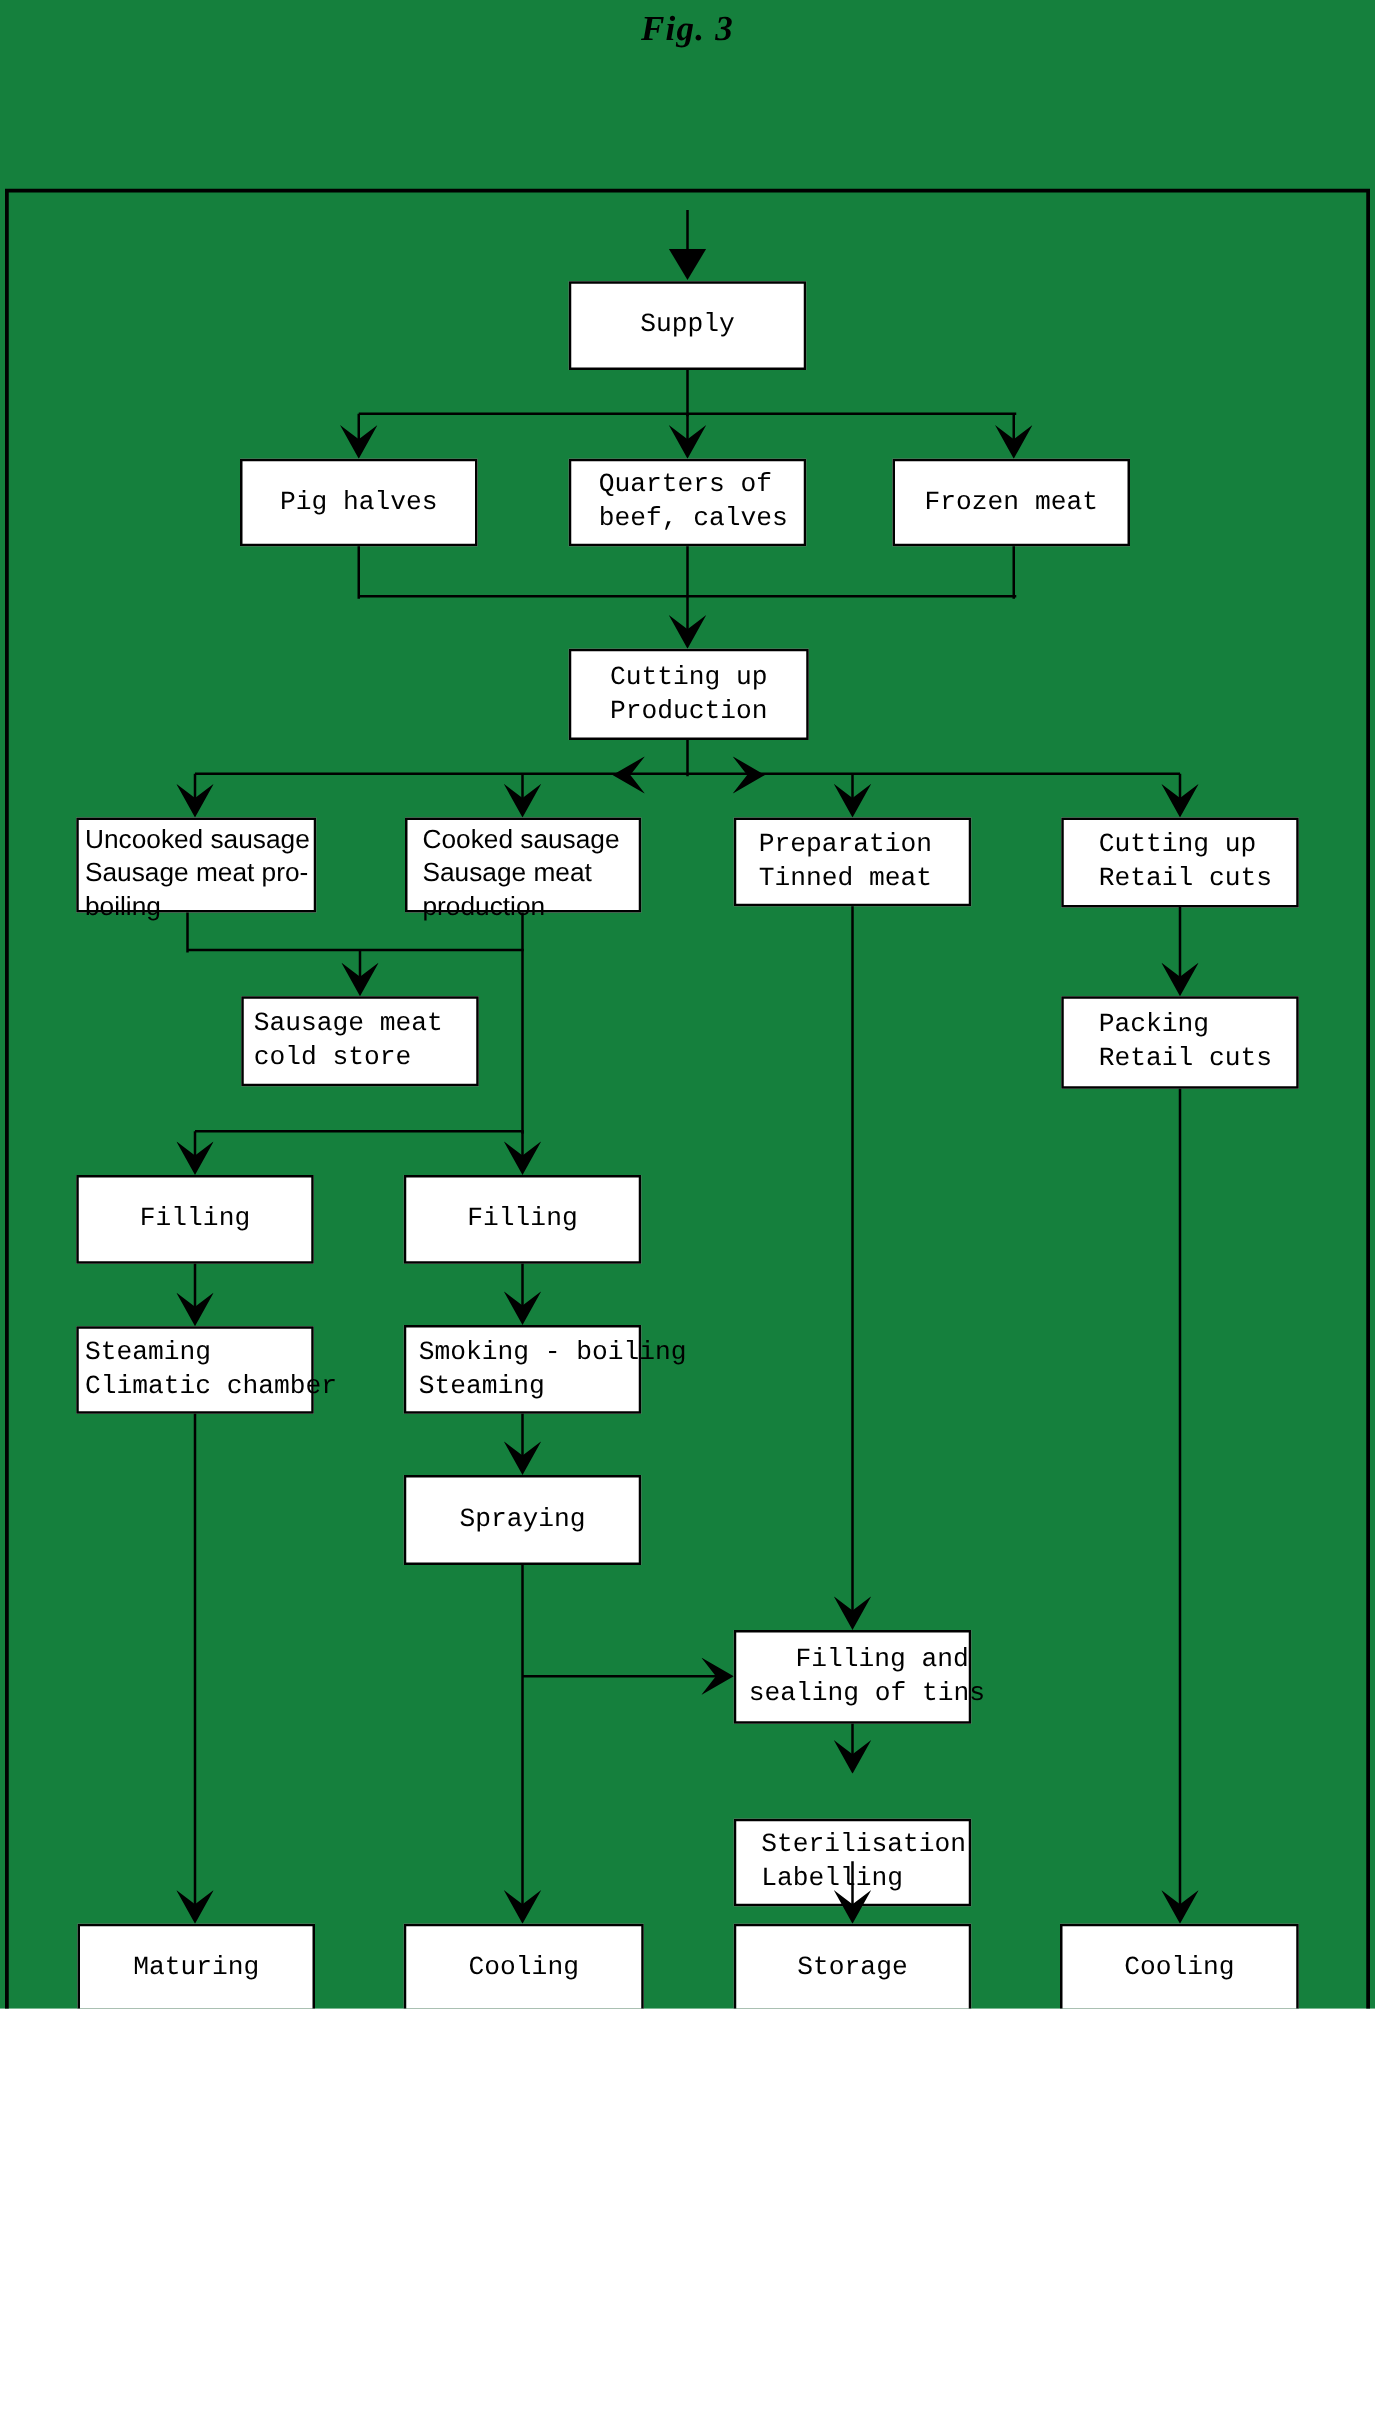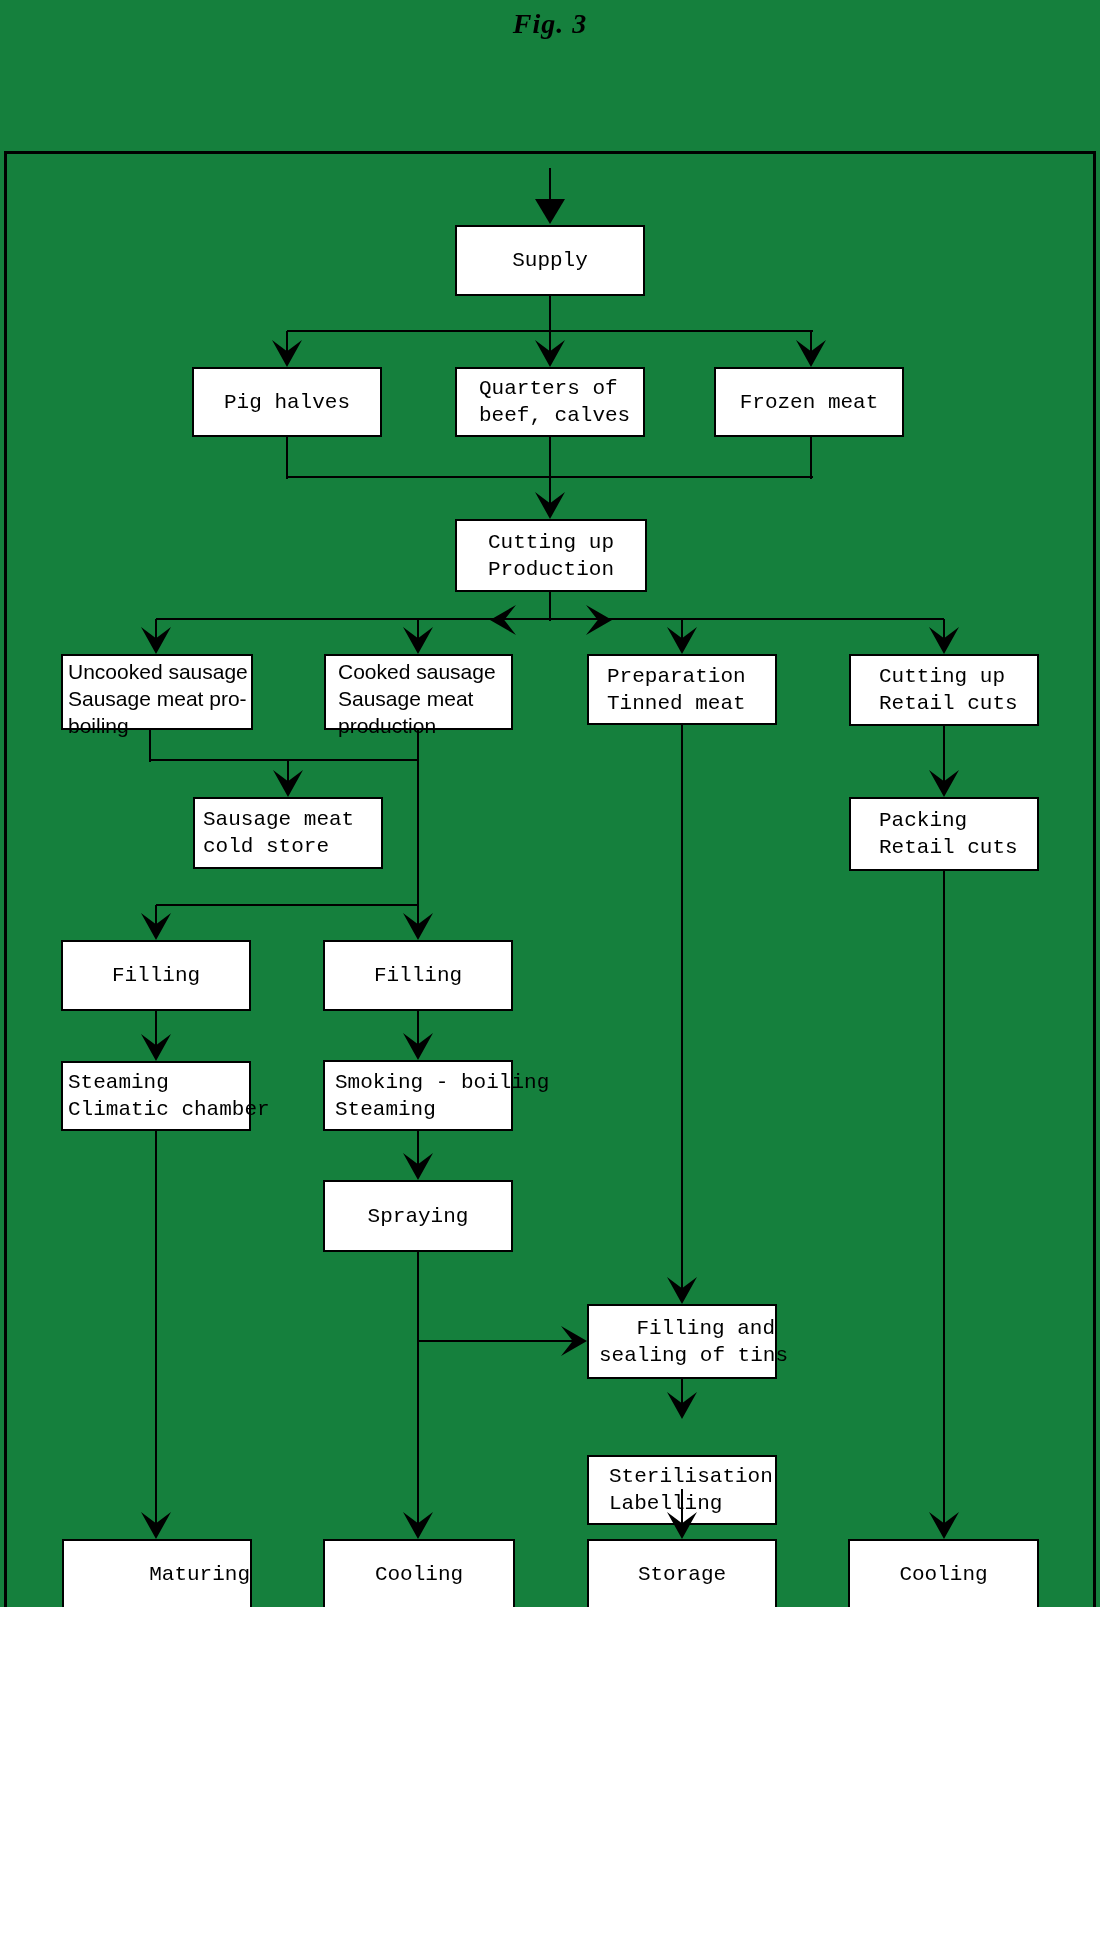--- a/index.html
+++ b/index.html
@@ -94,21 +94,21 @@
         <div>Spraying</div>
       </div>
       <div class="node vc hl" style="left: 587px; top: 1304px; width: 190px; height: 75px; padding-left: 10px; text-align: right;">
         <div>Filling and</div>
         <div>sealing of tins</div>
       </div>
       <div class="node vc hl" style="left: 587px; top: 1419px; width: 190px; height: 70px; padding-left: 20px; margin-top: 36px;">
         <div>Sterilisation</div>
         <div>Labelling</div>
       </div>
-      <div class="node vc hc" style="left: 62px; top: 1539px; width: 190px; height: 70px; padding-left: 0px; text-align: right;">
+      <div class="node vc hc" style="left: 62px; top: 1539px; width: 190px; height: 70px; padding-left: 0px;">
         <div>Maturing</div>
       </div>
       <div class="node vc hc" style="left: 323px; top: 1539px; width: 192px; height: 70px; padding-left: 0px;">
         <div>Cooling</div>
       </div>
       <div class="node vc hc" style="left: 587px; top: 1539px; width: 190px; height: 70px; padding-left: 0px;">
         <div>Storage</div>
       </div>
       <div class="node vc hc" style="left: 848px; top: 1539px; width: 191px; height: 70px; padding-left: 0px;">
         <div>Cooling</div>

